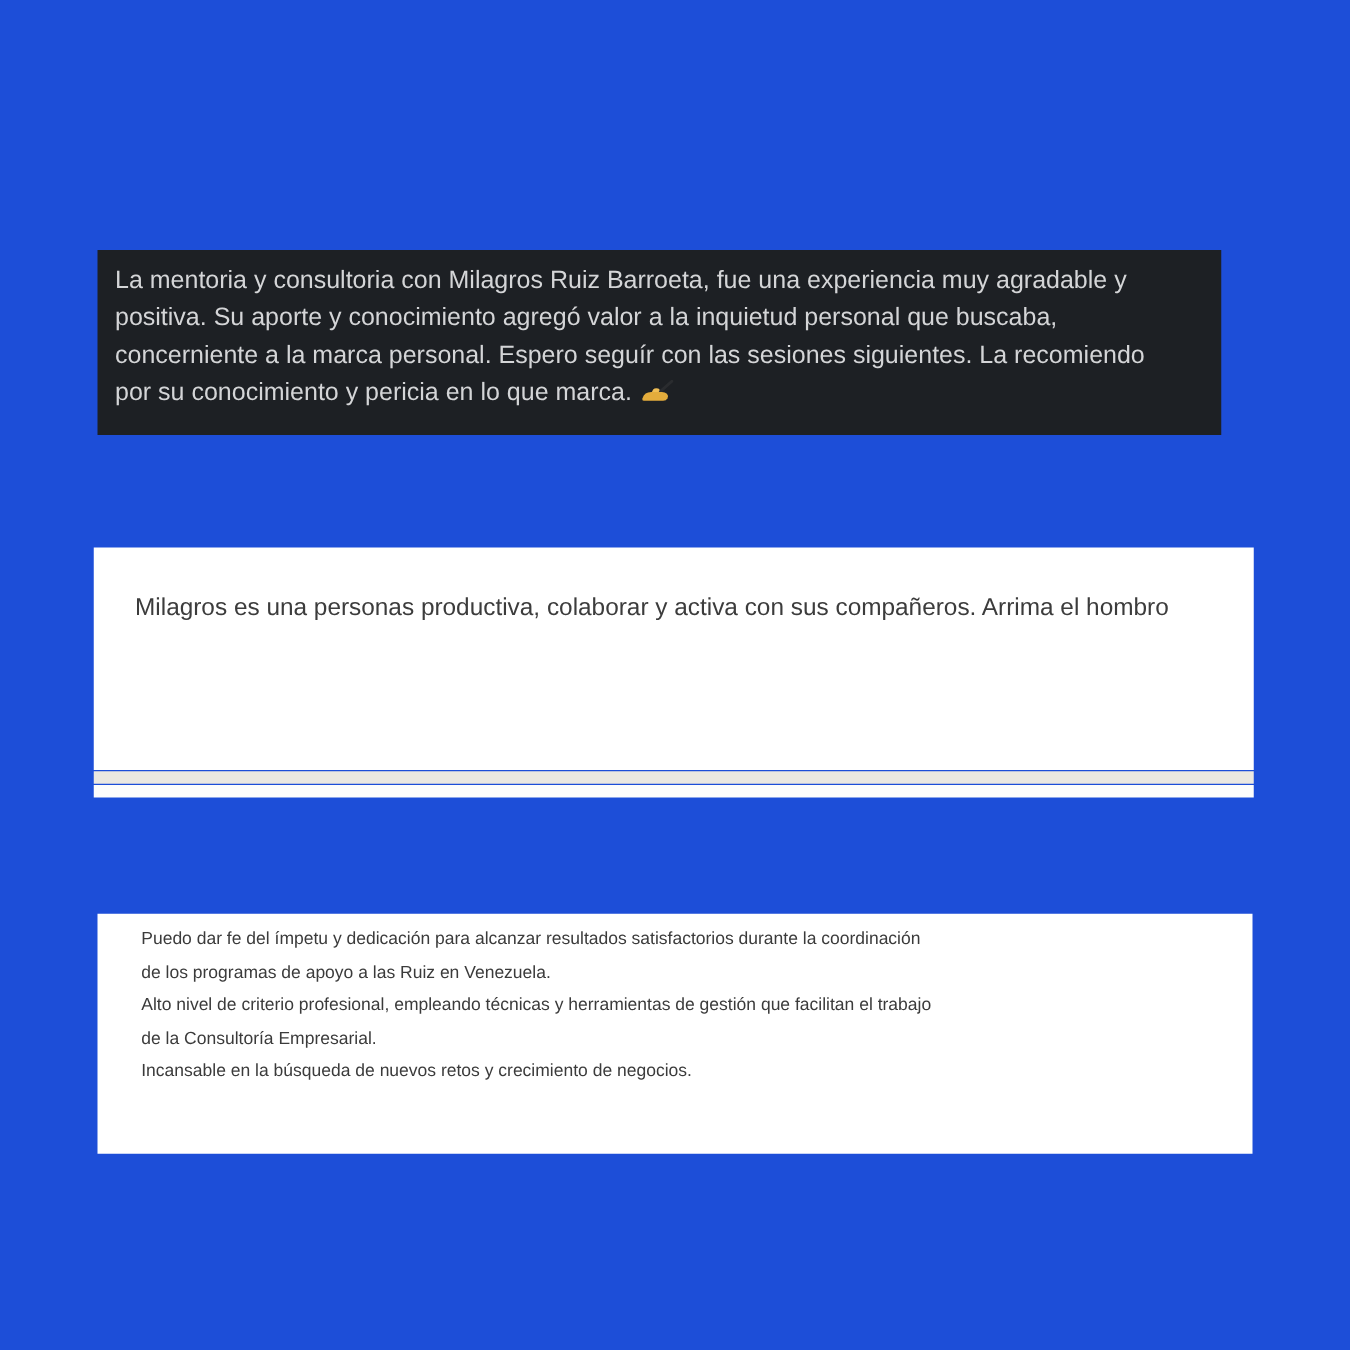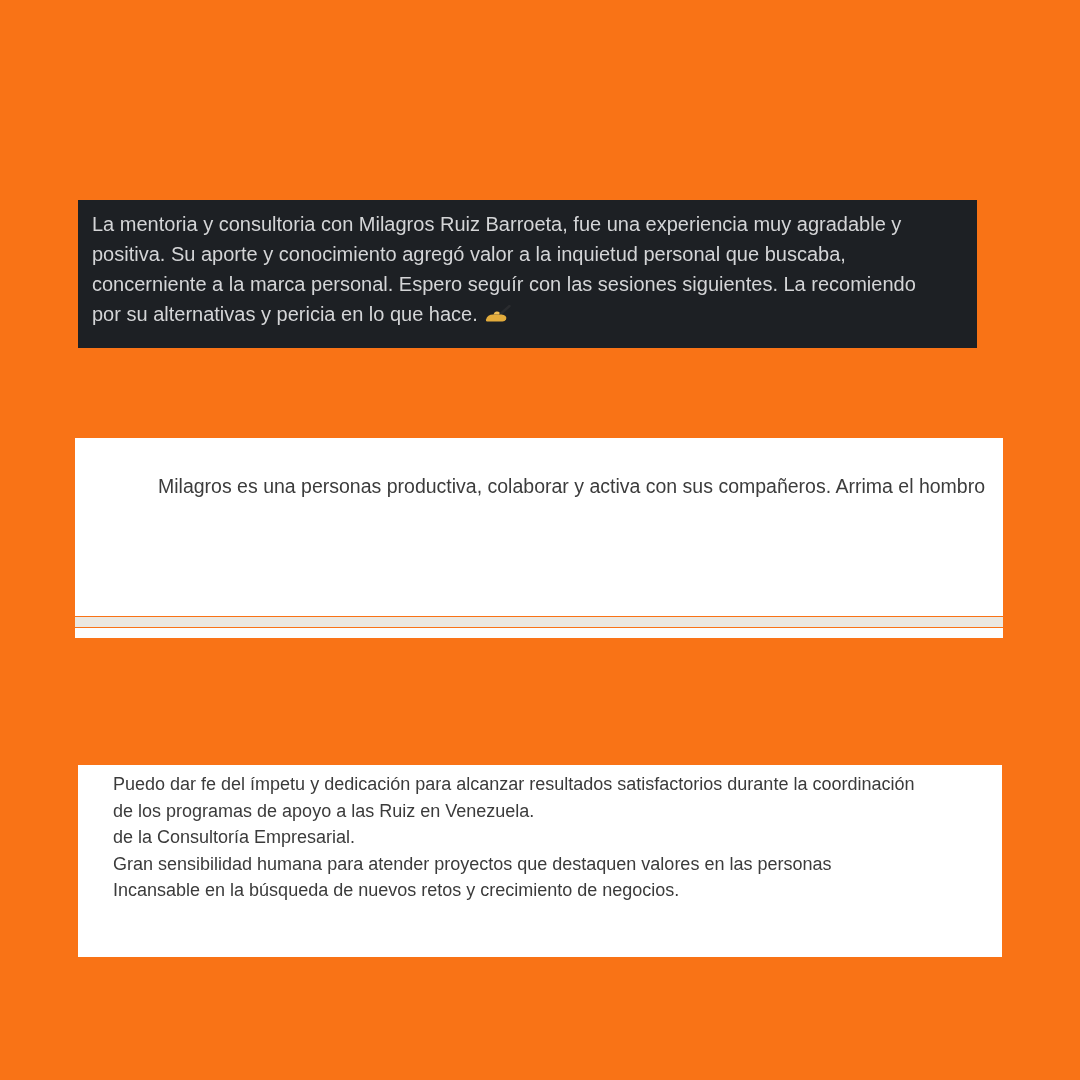--- a/index.html
+++ b/index.html
@@ -4,21 +4,21 @@
 <style>
   html, body { margin: 0; padding: 0; }
   body {
     font-family: "Liberation Sans", "DejaVu Sans", sans-serif;
     -webkit-font-smoothing: antialiased;
   }
   .canvas {
     position: relative;
     width: 1080px;
     height: 1080px;
-    background: #f97316;
+    background: #1d4ed8;
     overflow: hidden;
   }
   .card { position: absolute; box-sizing: border-box; }
 
   
   .card-dark {
     left: 78px; top: 200px;
     width: 899px; height: 148px;
     background: #1d2024;
     color: #d4d5d7;
@@ -37,54 +37,53 @@
   
   .card-white-1 {
     left: 75px; top: 438px;
     width: 928px; height: 178px;
     background: #ffffff;
     color: #3c3c3c;
     padding: 11px 18px 0 33px;
     font-size: 19.5px;
     line-height: 29px;
     overflow: hidden;
-    text-align: right;
   }
   .card-white-1 p { margin: 0 0 23px 0; }
   .card-white-1 .line { white-space: nowrap; }
 
   
   .strip { position: absolute; left: 75px; width: 928px; }
   .strip-beige { top: 617px; height: 10px; background: #ebe8e1; }
   .strip-white { top: 628px; height: 10px; background: #fdfdfc; }
 
   
   .card-white-2 {
-    left: 78px; top: 765px;
+    left: 78px; top: 731px;
     width: 924px; height: 192px;
     background: #ffffff;
     color: #3b3b3b;
     padding: 6px 14px 0 35px;
-    font-size: 18px;
+    font-size: 14px;
     line-height: 26.5px;
     overflow: hidden;
   }
   .card-white-2 .line { white-space: nowrap; }
 </style>
 </head>
 <body>
 
 <div class="canvas">
 
   <section class="card card-dark">
     <div class="line">La mentoria y consultoria con Milagros Ruiz Barroeta, fue una experiencia muy agradable y</div>
     <div class="line">positiva. Su aporte y conocimiento agregó valor a la inquietud personal que buscaba,</div>
     <div class="line">concerniente a la marca personal. Espero seguír con las sesiones siguientes. La recomiendo</div>
     <div class="line">
-      <span>por su alternativas y pericia en lo que hace.</span><span class="emoji-hand"><svg width="27" height="19" viewBox="0 0 27 19" aria-hidden="true">
+      <span>por su conocimiento y pericia en lo que marca.</span><span class="emoji-hand"><svg width="27" height="19" viewBox="0 0 27 19" aria-hidden="true">
         <path d="M25.5 1 L12.5 12.5" stroke="#2a2c2f" stroke-width="2.4" stroke-linecap="round" fill="none"></path>
         <path d="M3 16.5 Q1.5 16.5 2 14.5 Q3.5 9.5 9 9.5 L17.5 9.5 Q20 9.5 21.5 11 Q23 12.5 22 14.5 Q21 16.5 18.5 16.5 Z" fill="#e3ac3c"></path>
         <path d="M9.5 9.5 L15 9.5 Q16.5 7.5 14.5 6.8 Q12 6 10.5 7.6 Z" fill="#eebd55"></path>
       </svg></span>
     </div>
   </section>
 
   <section class="card card-white-1">
     <p>
       </p>
@@ -94,18 +93,18 @@
       </p>
     <p></p>
   </section>
 
   <div class="strip strip-beige"></div>
   <div class="strip strip-white"></div>
 
   <section class="card card-white-2">
     <div class="line">Puedo dar fe del ímpetu y dedicación para alcanzar resultados satisfactorios durante la coordinación</div>
     <div class="line">de los programas de apoyo a las Ruiz en Venezuela.</div>
+    <div class="line">Alto nivel de criterio profesional, empleando técnicas y herramientas de gestión que facilitan el trabajo</div>
     <div class="line">de la Consultoría Empresarial.</div>
-    <div class="line">Gran sensibilidad humana para atender proyectos que destaquen valores en las personas</div>
     <div class="line">Incansable en la búsqueda de nuevos retos y crecimiento de negocios.</div>
   </section>
 
 </div>
 
 </body></html>

